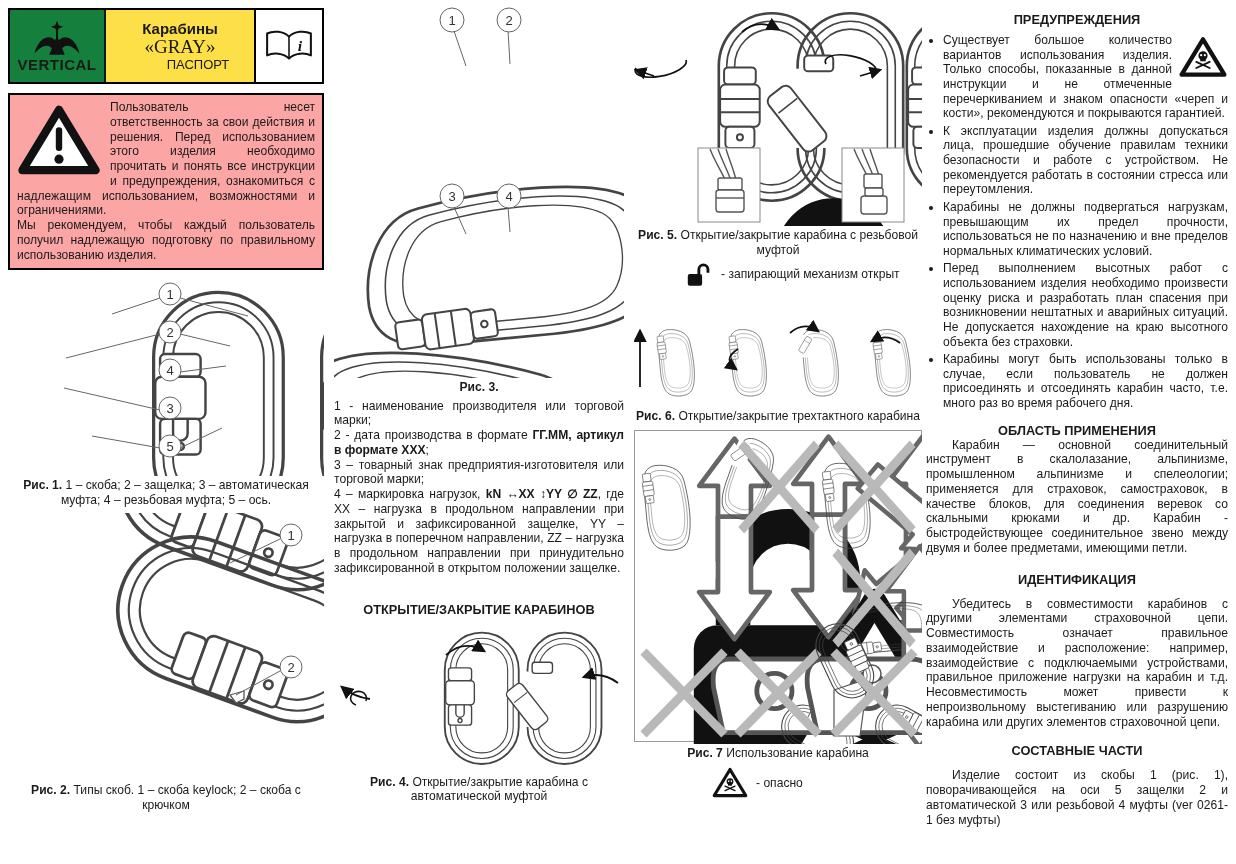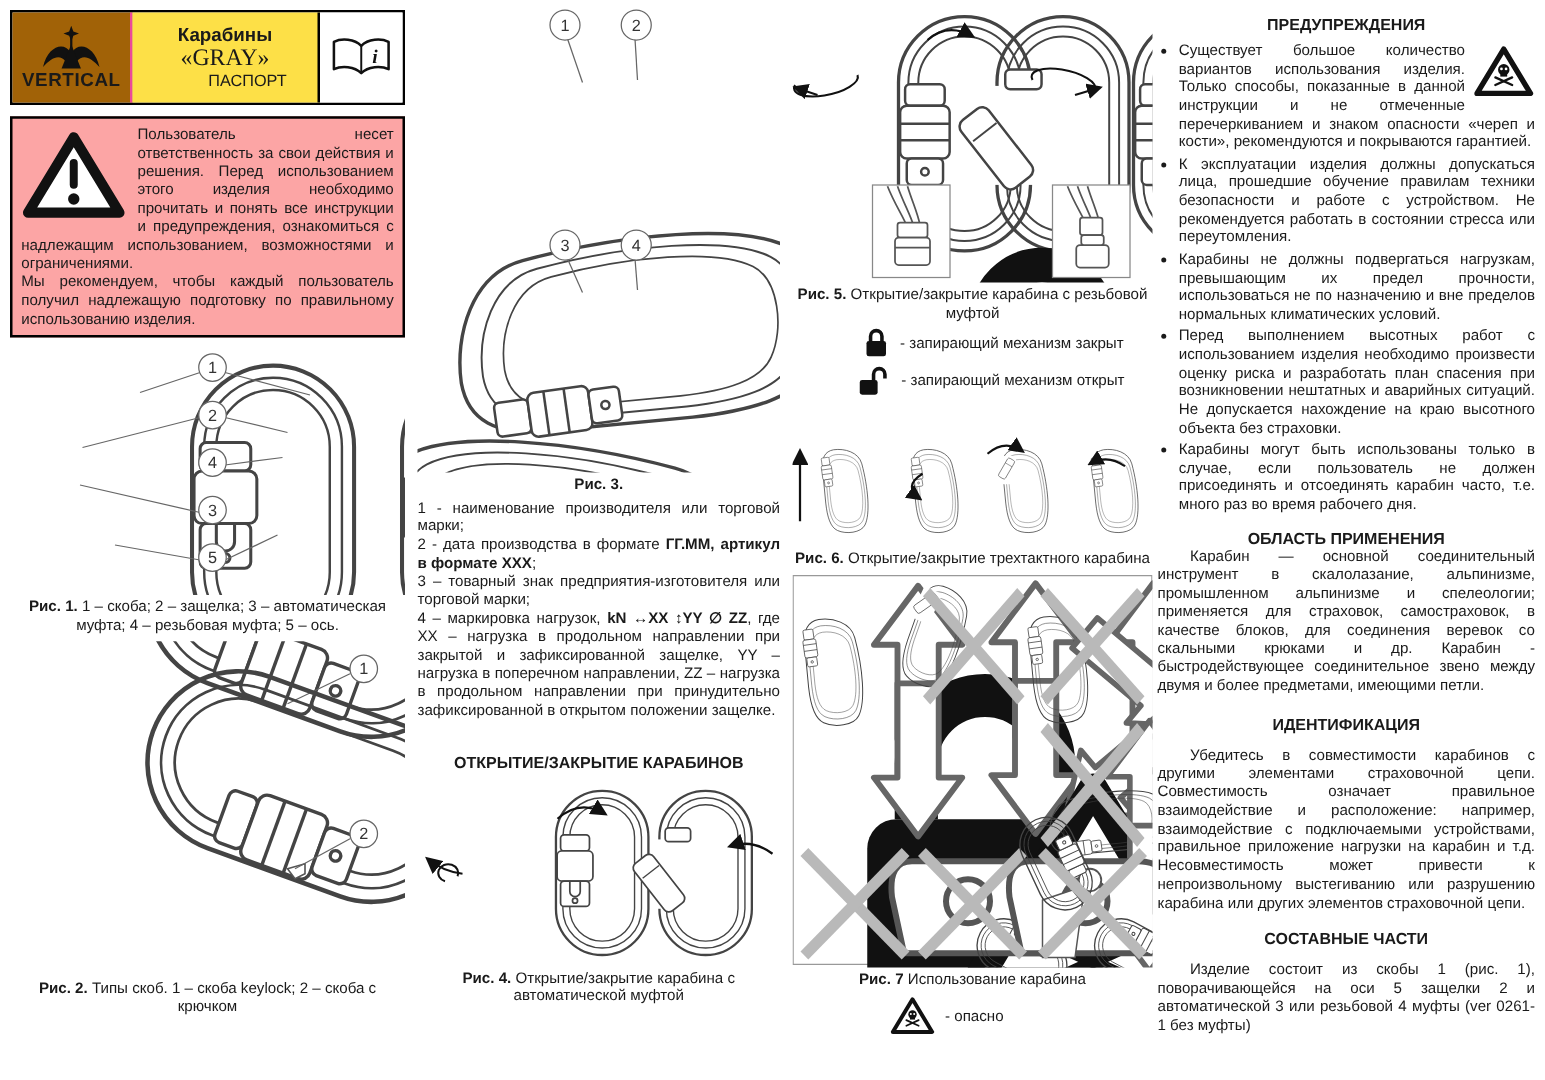--- a/index.html
+++ b/index.html
@@ -11,21 +11,21 @@
   #col3{left:634px;width:288px;}
   #col4{left:926px;width:302px;}
   .sec{font-size:12.8px;font-weight:bold;text-align:center;margin:0;}
   p{margin:0;font-size:12.1px;line-height:1.22;}
   .just{text-align:justify;}
   .cap{text-align:center;font-size:12.1px;line-height:1.2;margin-top:2px;}
   .cap b{font-weight:bold;}
   
   .hdr{display:flex;border:2px solid #000;height:72px;margin-top:8px;}
   .hcell{display:flex;align-items:center;justify-content:center;flex-direction:column;}
-  .hc1{width:94px;border-right:2px solid #ec4899;background:#a16207;}
+  .hc1{width:94px;border-right:2px solid #0f172a;background:#15803d;}
   .hc2{flex:1;border-right:2px solid #000;background:#fde047;text-align:center;}
   .hc3{width:66px;background:#fff;}
   .brand{font-weight:bold;font-size:15px;letter-spacing:.5px;margin-top:-4px;}
   .ptitle{font-weight:bold;font-size:15px;}
   .pname{font-family:"Liberation Serif",serif;font-size:19px;line-height:1.05;}
   .psub{font-size:13px;padding-left:36px;}
   .tu{font-weight:bold;font-size:13px;text-align:center;margin:8px 6px 0;line-height:1.2;}
   
   .wbox{margin-top:9px;background:#fca5a5;border:2px solid #000;padding:5px 7px 6px;}
   .wtri{float:left;width:84px;height:76px;margin:2px 9px 2px 0;}
@@ -362,26 +362,20 @@
         <g fill="#fff" stroke="#555" stroke-width="1.4">
           <rect x="230" y="168" width="18" height="14" rx="2"></rect>
           <rect x="227" y="190" width="26" height="18" rx="3"></rect>
           <rect x="231" y="182" width="18" height="8" rx="2"></rect>
         </g>
       </g>
     </svg>
     <figcaption class="cap"><b>Рис. 5.</b><span> Открытие/закрытие карабина с резьбовой муфтой</span></figcaption>
   </figure>
 
-  <div class="legendrow" style="margin-left:56px;">
-    <svg width="22" height="26" viewBox="0 0 16 20">
-        <use href="#padlock-closed"></use>
-      </svg>
-    <span class="txt">- запирающий механизм закрыт</span>
-  </div>
   <div class="legendrow" style="margin-left:52px;">
     <svg width="27" height="26" viewBox="0 0 20 20">
         <use href="#padlock-open"></use>
       </svg>
     <span class="txt">- запирающий механизм открыт</span>
   </div>
 
   <figure style="margin-top:8px;">
     <svg width="288" height="112" viewBox="0 0 288 112">
       <g transform="translate(68,6) rotate(90) scale(0.42)">

